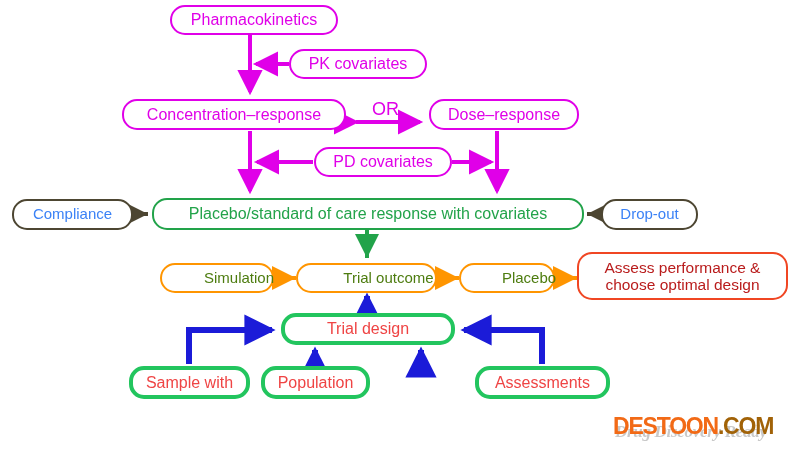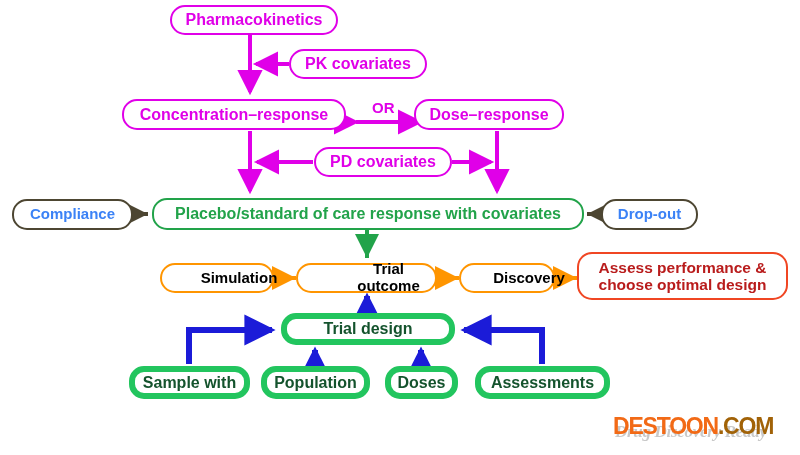--- a/index.html
+++ b/index.html
@@ -15,21 +15,21 @@
     font-family: "Liberation Sans", sans-serif;
     overflow: hidden;
   }
   .node {
     position: absolute;
     box-sizing: border-box;
     display: flex;
     align-items: center;
     justify-content: center;
     background: #ffffff;
-    font-weight: bold;
+    font-weight: normal;
     line-height: 1.12;
     text-align: center;
     white-space: pre-line;
     z-index: 3;
     border-radius: 15px;
   }
   
   .n-magenta {
     border: 2px solid #e000e8;
     color: #e000e8;
@@ -43,43 +43,43 @@
   }
   
   .n-gray {
     border: 2px solid #4d4632;
     color: #3b82f6;
     font-size: 15px;
   }
   
   .n-orange {
     border: 2px solid #ff9500;
-    color: #000000;
+    color: #4d7c0f;
     font-size: 15px;
     padding-left: 44px;
   }
   
   .n-red {
     border: 2px solid #f04623;
     color: #b91c1c;
     font-size: 15.5px;
     padding: 16px 6px;
     align-items: center;
   }
   
   .n-blue {
-    border: 6px solid #22c55e;
-    color: #14532d;
+    border: 4px solid #22c55e;
+    color: #ef4444;
     font-size: 16px;
   }
   .label-or {
     position: absolute;
     font-family: "Liberation Sans", sans-serif;
-    font-weight: bold;
-    font-size: 15px;
+    font-weight: normal;
+    font-size: 18px;
     color: #e000e8;
     z-index: 3;
   }
   svg.wires {
     position: absolute;
     left: 0;
     top: 0;
     width: 800px;
     height: 455px;
     z-index: 1;
@@ -226,21 +226,21 @@
   <div class="node n-magenta" style="left:289px; top:49px; width:138px; height:30px;">
     <span>PK covariates</span>
   </div>
 
   <div class="node n-magenta" style="left:122px; top:99px; width:224px; height:31px;">
     <span>Concentration–response</span>
   </div>
 
   <div class="label-or" style="left:372px; top:99px;">OR</div>
 
-  <div class="node n-magenta" style="left:414px; top:99px; width:150px; height:31px;">
+  <div class="node n-magenta" style="left:429px; top:99px; width:150px; height:31px;">
     <span>Dose–response</span>
   </div>
 
   <div class="node n-magenta" style="left:314px; top:147px; width:138px; height:30px;">
     <span>PD covariates</span>
   </div>
 
   <div class="node n-gray" style="left:12px; top:199px; width:121px; height:31px;">
     <span>Compliance</span>
   </div>
@@ -255,43 +255,40 @@
 
   <div class="node n-orange" style="left:160px; top:263px; width:114px; height:30px;">
     <span>Simulation</span>
   </div>
 
   <div class="node n-orange" style="left:296px; top:263px; width:141px; height:30px;">
     <span>Trial outcome</span>
   </div>
 
   <div class="node n-orange" style="left:459px; top:263px; width:96px; height:30px;">
-    <span>Discovery</span>
+    <span>Placebo</span>
   </div>
 
   <div class="node n-red" style="left:577px; top:252px; width:211px; height:48px;">
     <span>Assess performance &amp;
 choose optimal design</span>
   </div>
 
   <div class="node n-blue" style="left:281px; top:313px; width:174px; height:32px;">
     <span>Trial design</span>
   </div>
 
   <div class="node n-blue" style="left:129px; top:366px; width:121px; height:33px;">
     <span>Sample with</span>
   </div>
 
   <div class="node n-blue" style="left:261px; top:366px; width:109px; height:33px;">
     <span>Population</span>
   </div>
 
-  <div class="node n-blue" style="left:385px; top:366px; width:73px; height:33px;">
-    <span>Doses</span>
-  </div>
 
   <div class="node n-blue" style="left:475px; top:366px; width:135px; height:33px;">
     <span>Assessments</span>
   </div>
 
   <div id="watermark">
     <div class="wm-sub">Drug Discovery Ready</div>
     <div class="wm-main">
       <span class="wm-a">DESTOON</span><span class="wm-b">.COM</span>
     </div>

